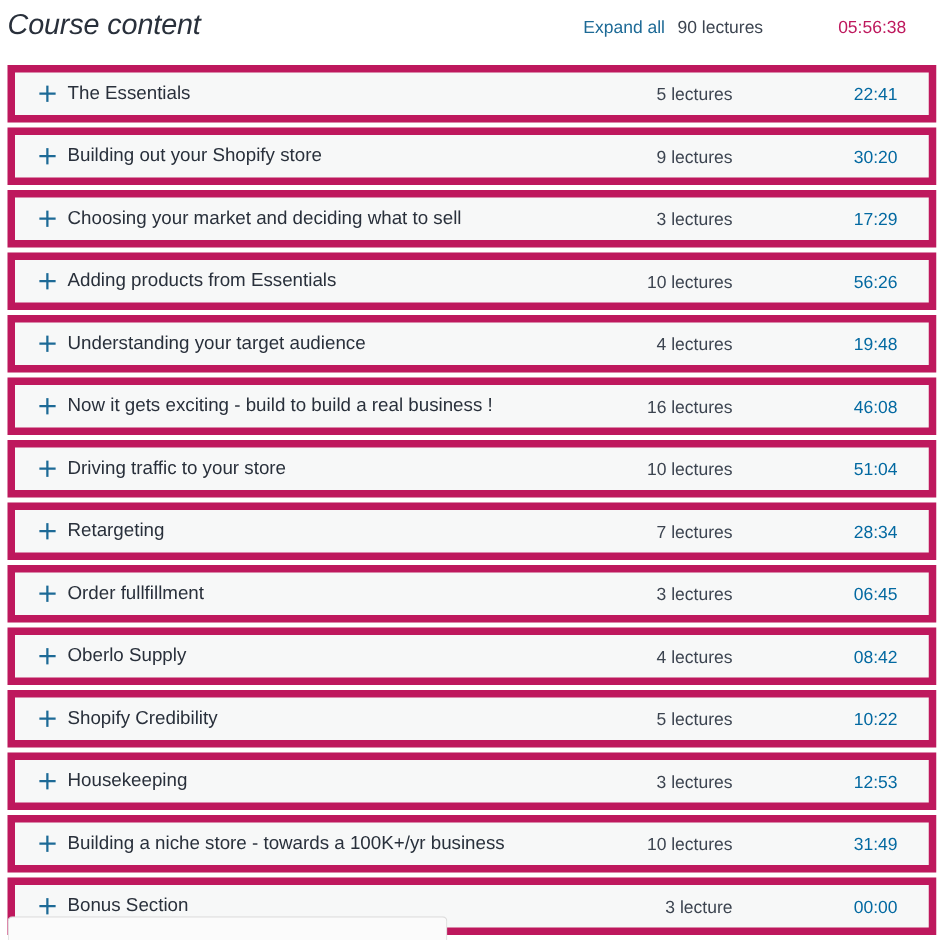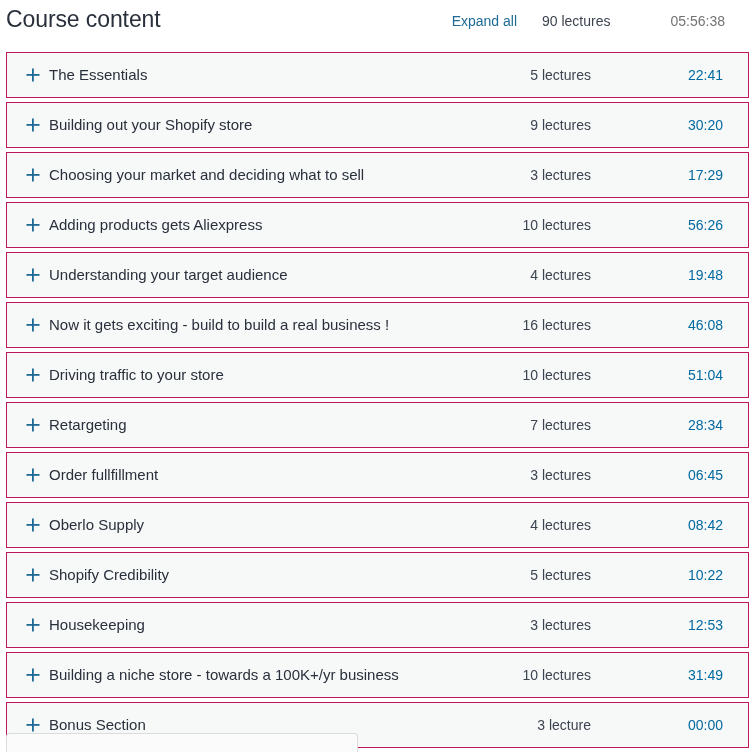--- a/index.html
+++ b/index.html
@@ -28,63 +28,64 @@
   }
   .course-title {
     position: absolute;
     left: 6px;
     top: 4px;
     font-size: 23px;
     line-height: 30px;
     color: #29303b;
     letter-spacing: -0.1px;
     white-space: nowrap;
+    font-style: italic;
   }
   .header-meta {
     position: absolute;
     right: 31px;
     top: 12px;
     display: flex;
     align-items: flex-end;
     white-space: nowrap;
   }
   .expand-all {
     font-size: 14px;
     line-height: 18px;
     color: #1d6a96;
     cursor: pointer;
     text-decoration: none;
   }
   .lecture-total {
     font-size: 14px;
     line-height: 18px;
     color: #3c4450;
-    margin-left: 25px;
+    margin-left: 10px;
   }
   .total-length {
     font-size: 14px;
     line-height: 18px;
-    color: #737373;
+    color: #be185d;
     margin-left: 60px;
   }
 
   
   .section-list {
     position: absolute;
     left: 6px;
     top: 52px;
     width: 743px;
   }
   .section-row {
     position: relative;
     box-sizing: border-box;
     width: 743px;
     height: 46px;
     background: #f7f8f8;
-    border: 1px solid #be185d;
+    border: 6px solid #be185d;
     margin-bottom: 4px;
     cursor: pointer;
     display: flex;
     align-items: center;
   }
 
   .toggle-icon {
     position: absolute;
     left: 19px;
     top: 50%;
@@ -189,21 +190,21 @@
       <span class="section-lectures">3 lectures</span>
       <span class="section-duration">17:29</span>
     </div>
     <div class="section-row">
       <span class="toggle-icon">
         <svg viewBox="0 0 14 14" width="14" height="14" aria-hidden="true">
           <rect x="6" y="0.5" width="1.8" height="13" fill="currentColor"></rect>
           <rect x="0.5" y="6" width="13" height="1.8" fill="currentColor"></rect>
         </svg>
       </span>
-      <span class="section-title">Adding products gets Aliexpress</span>
+      <span class="section-title">Adding products from Essentials</span>
       <span class="section-lectures">10 lectures</span>
       <span class="section-duration">56:26</span>
     </div>
     <div class="section-row">
       <span class="toggle-icon">
         <svg viewBox="0 0 14 14" width="14" height="14" aria-hidden="true">
           <rect x="6" y="0.5" width="1.8" height="13" fill="currentColor"></rect>
           <rect x="0.5" y="6" width="13" height="1.8" fill="currentColor"></rect>
         </svg>
       </span>

